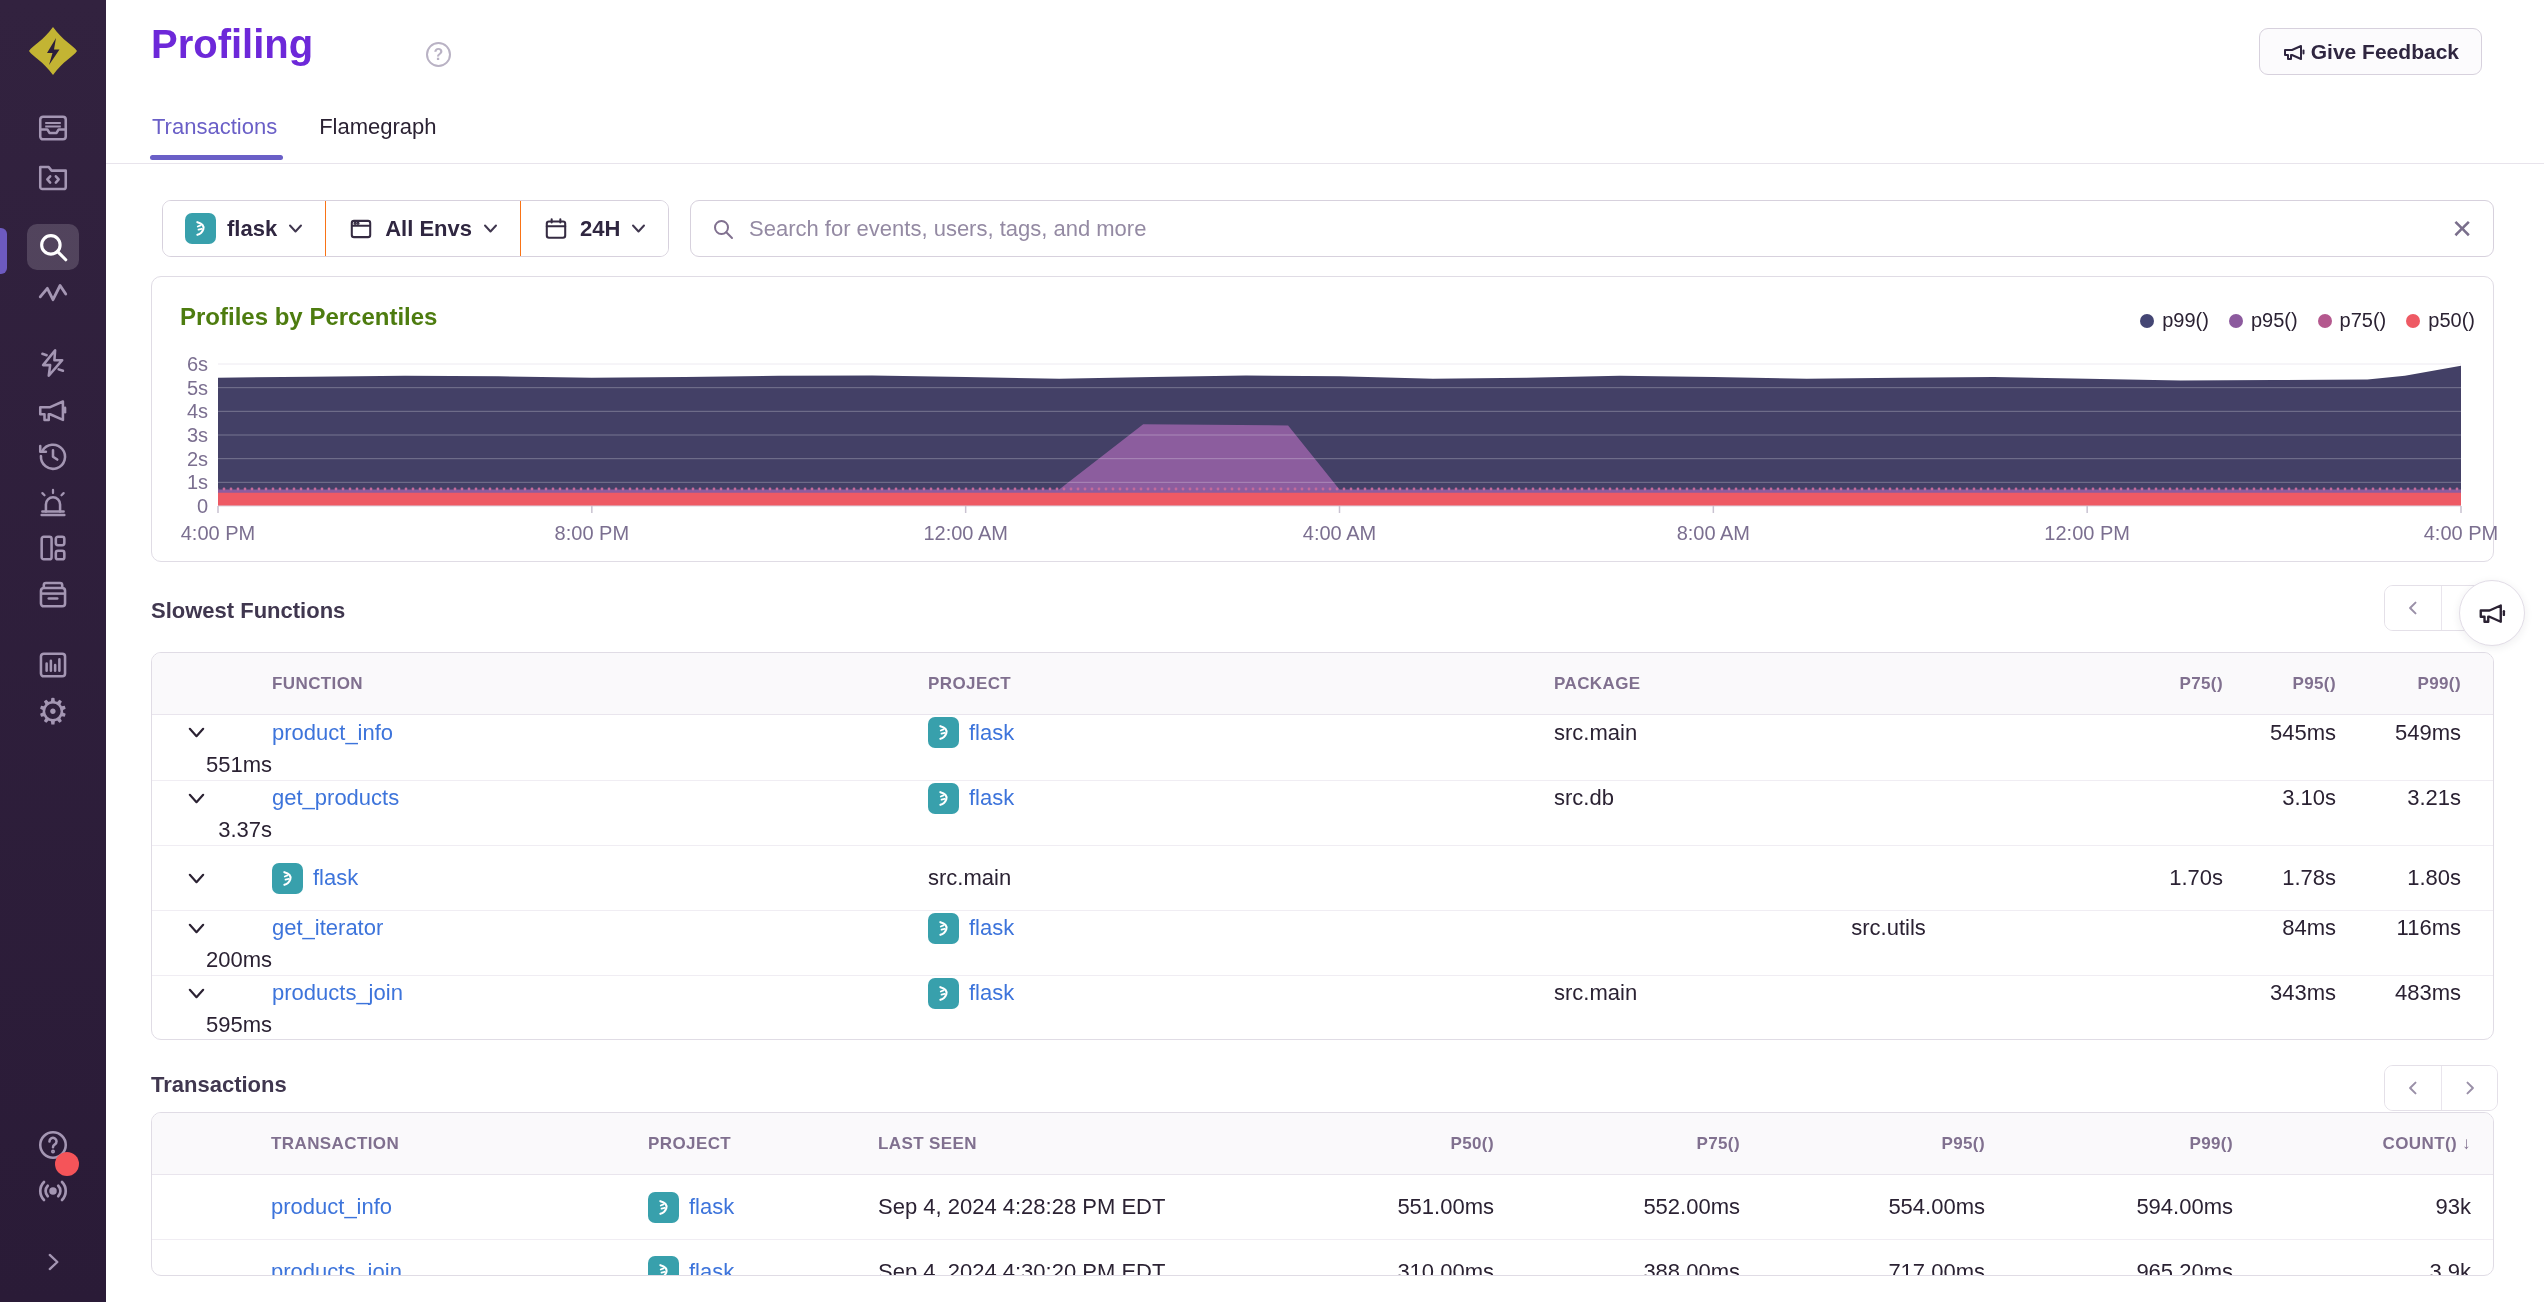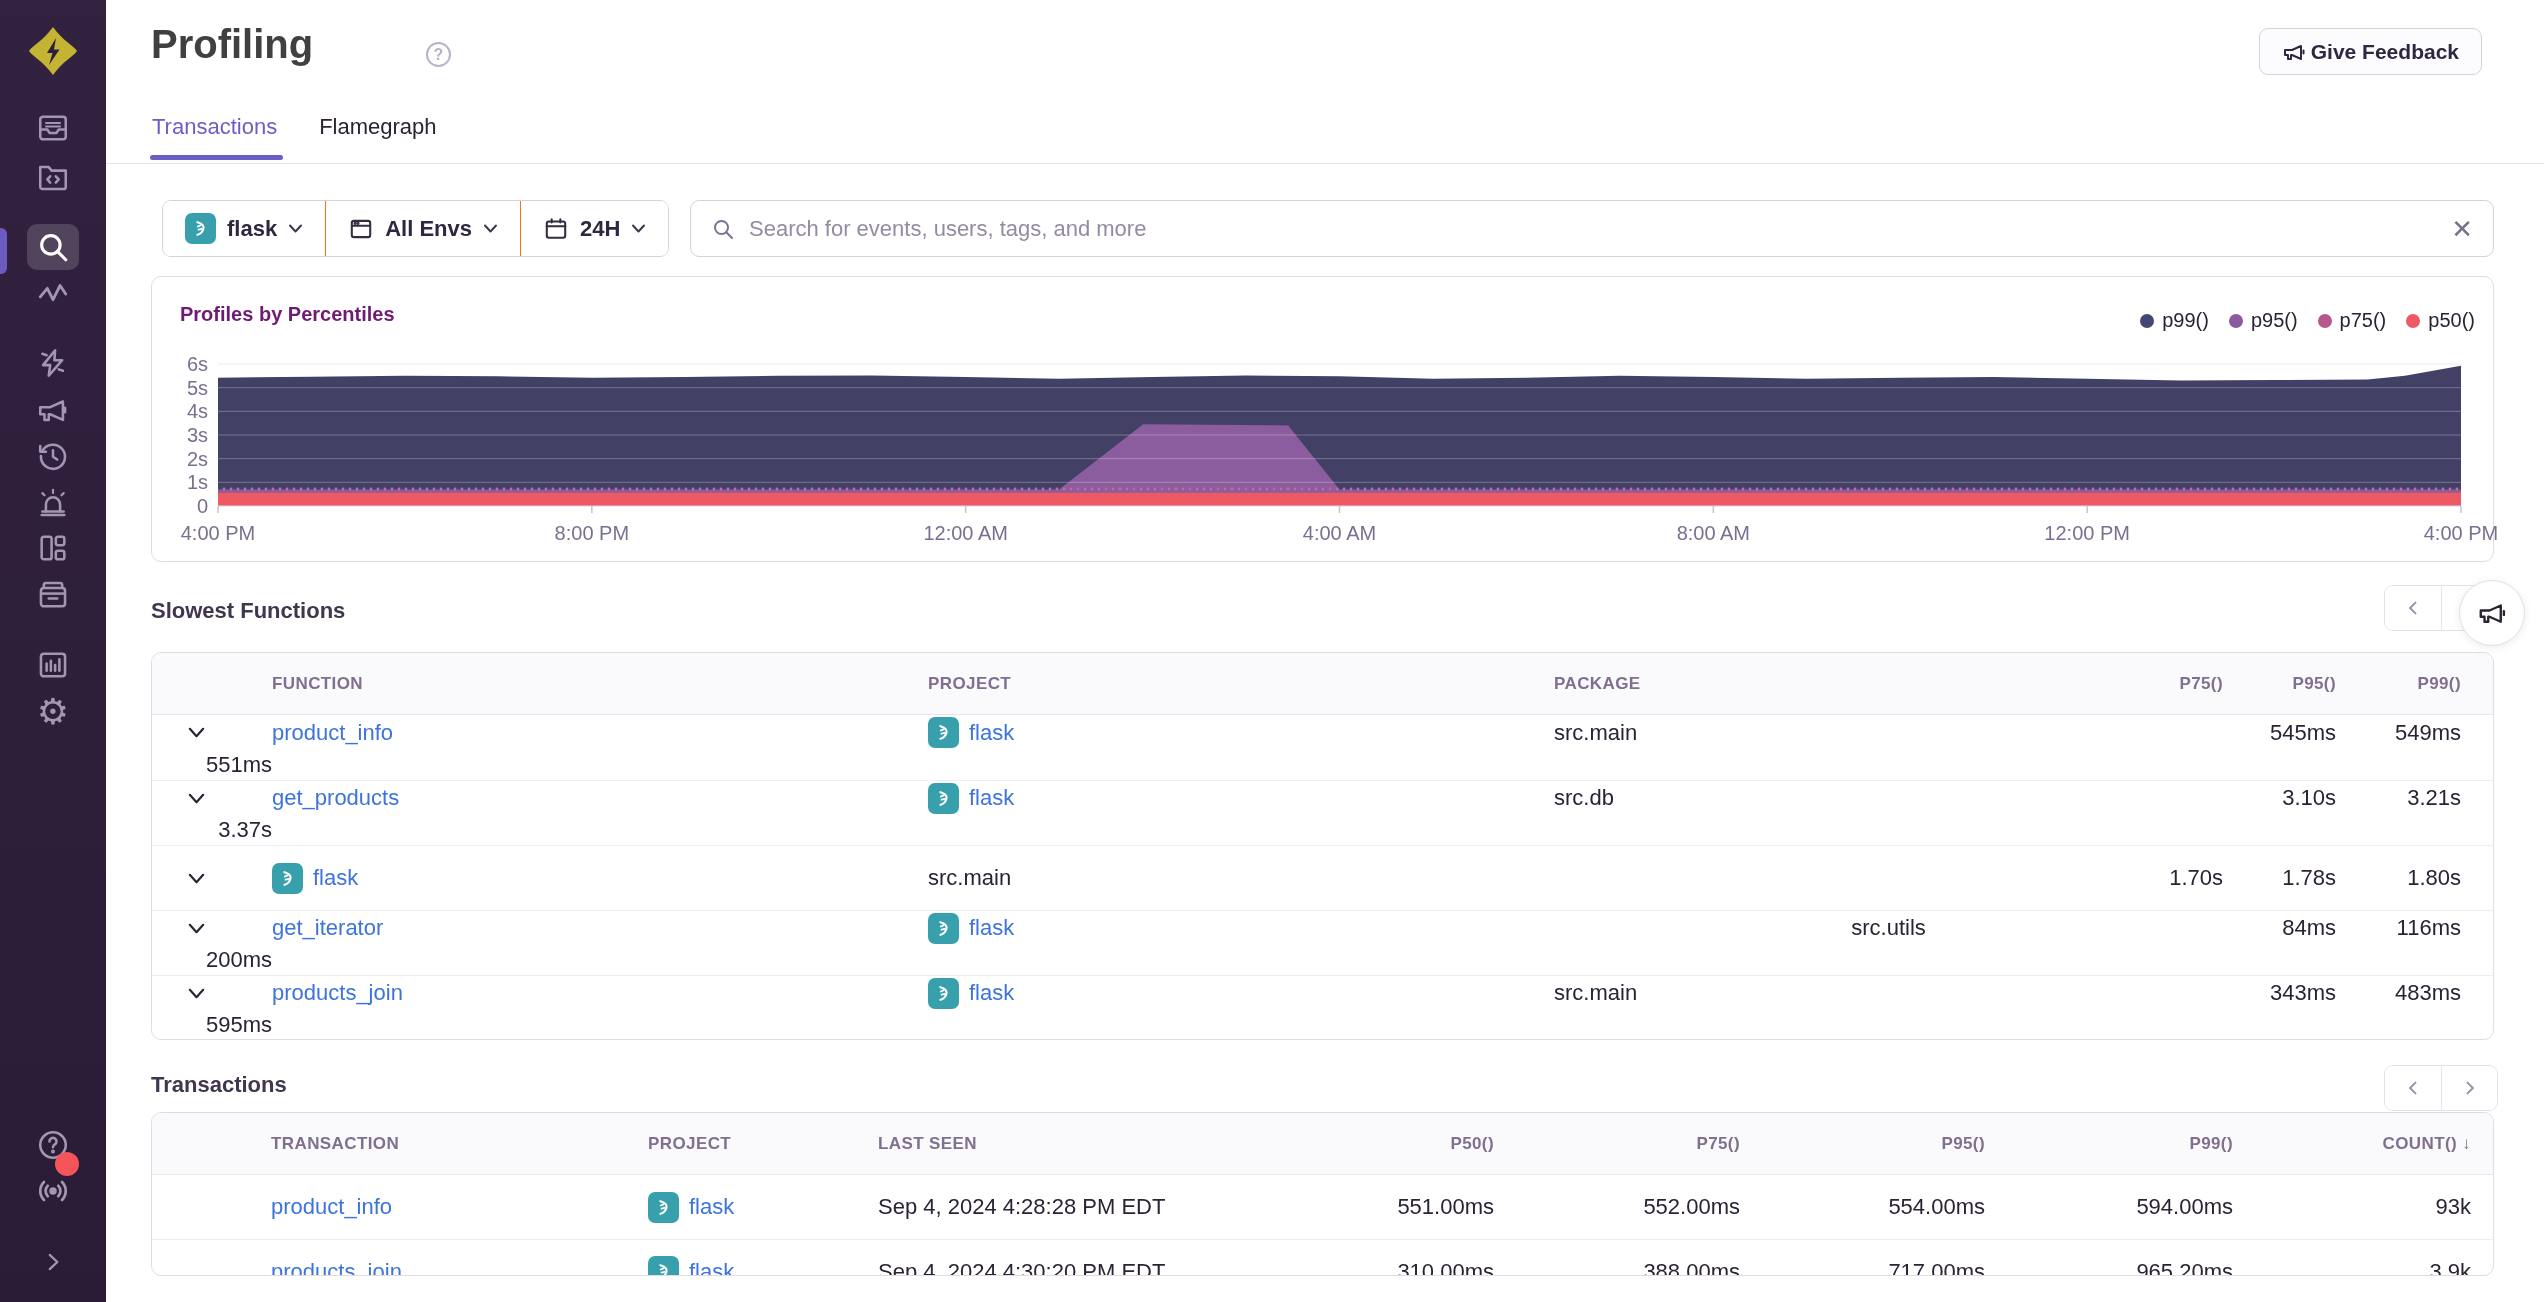--- a/index.html
+++ b/index.html
@@ -17,21 +17,21 @@
   .nav-item.active { background:rgba(255,255,255,0.16); color:#fff; }
   .active-bar { position:absolute; left:0; top:228px; width:7px; height:46px;
     background:#6d5ac0; border-radius:0 6px 6px 0; }
   .notif-dot { position:absolute; left:55px; top:1152px; width:24px; height:24px;
     border-radius:50%; background:#f55459; z-index:6; }
   .gear-glyph { font-size:36px; line-height:1; color:#a496b3; }
 
   
   .main { position:absolute; left:106px; top:0; right:0; bottom:0; background:#fff; }
 
-  .page-title { position:absolute; left:45px; top:22px; font-size:40px; font-weight:700; color:#404040; }
+  .page-title { position:absolute; left:45px; top:22px; font-size:40px; font-weight:700; color:#6d28d9; }
   .help-circle { position:absolute; left:320px; top:42px; width:25px; height:25px; border:2px solid #b9b2c4;
     border-radius:50%; color:#b9b2c4; font-size:16px; font-weight:700; display:flex; align-items:center; justify-content:center; }
 
   .feedback-btn { position:absolute; right:62px; top:28px; height:47px; padding:0 22px; display:flex;
     align-items:center; gap:5px; background:#fcfbfd; border:1px solid #d7d1dd; border-radius:9px;
     font-size:21px; font-weight:700; color:#2f2640; cursor:pointer; }
 
   .tabs { position:absolute; left:46px; top:114px; display:flex; gap:42px; }
   .tab { font-size:22px; padding-bottom:20px; position:relative; cursor:pointer; color:#2b2233; }
   .tab.active { color:#6a5fc7; }
@@ -52,21 +52,21 @@
   .search-bar { position:absolute; left:584px; right:50px; top:200px; height:57px; background:#fff;
     border:1px solid #d7d1dd; border-radius:9px; display:flex; align-items:center; padding:0 20px; gap:14px; }
   .search-bar input { flex:1; border:none; outline:none; font-size:22px; color:#0369a1;
     font-family:"Liberation Sans","DejaVu Sans",sans-serif; background:transparent; }
   .search-bar input::placeholder { color:#948aa3; }
   .clear-x { font-size:26px; color:#7a6f8c; cursor:pointer; line-height:1; }
 
   
   .chart-panel { position:absolute; left:45px; right:50px; top:276px; height:286px;
     border:1px solid #e0dce5; border-radius:10px; background:#fff; }
-  .chart-title { position:absolute; left:28px; top:26px; font-size:20px; font-weight:700; color:#701a75; }
+  .chart-title { position:absolute; left:28px; top:26px; font-size:24px; font-weight:700; color:#4d7c0f; }
   .legend { position:absolute; right:18px; top:32px; display:flex; gap:20px; align-items:center; }
   .legend-item { display:flex; align-items:center; gap:8px; font-size:20px; color:#2b2233; cursor:pointer; }
   .legend-dot { width:14px; height:14px; border-radius:50%; }
   #chart-svg { position:absolute; left:0; top:0; overflow:visible; }
 
   
   .section-heading { position:absolute; font-size:22px; font-weight:700; color:#40374f; }
   .pager { position:absolute; display:flex; height:46px; border:1px solid #e4e0e8; border-radius:9px;
     overflow:hidden; background:#fff; }
   .pager-btn { width:56px; display:flex; align-items:center; justify-content:center; background:#fff;

